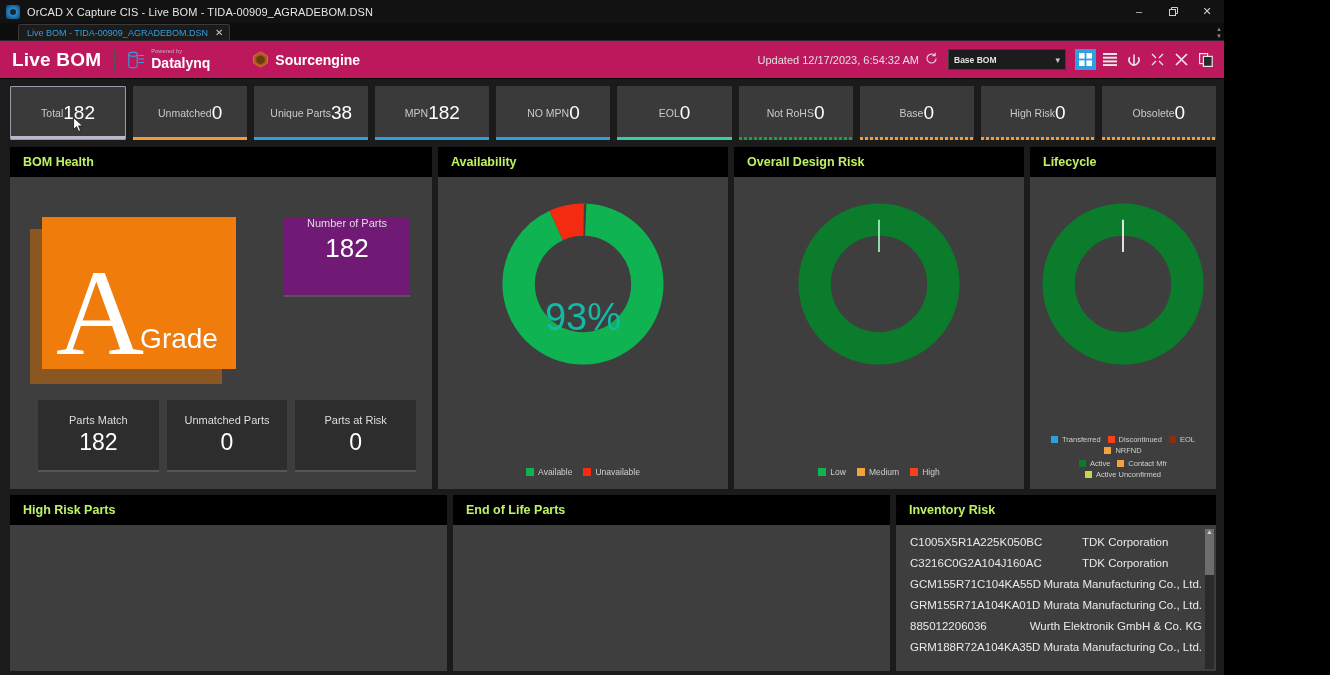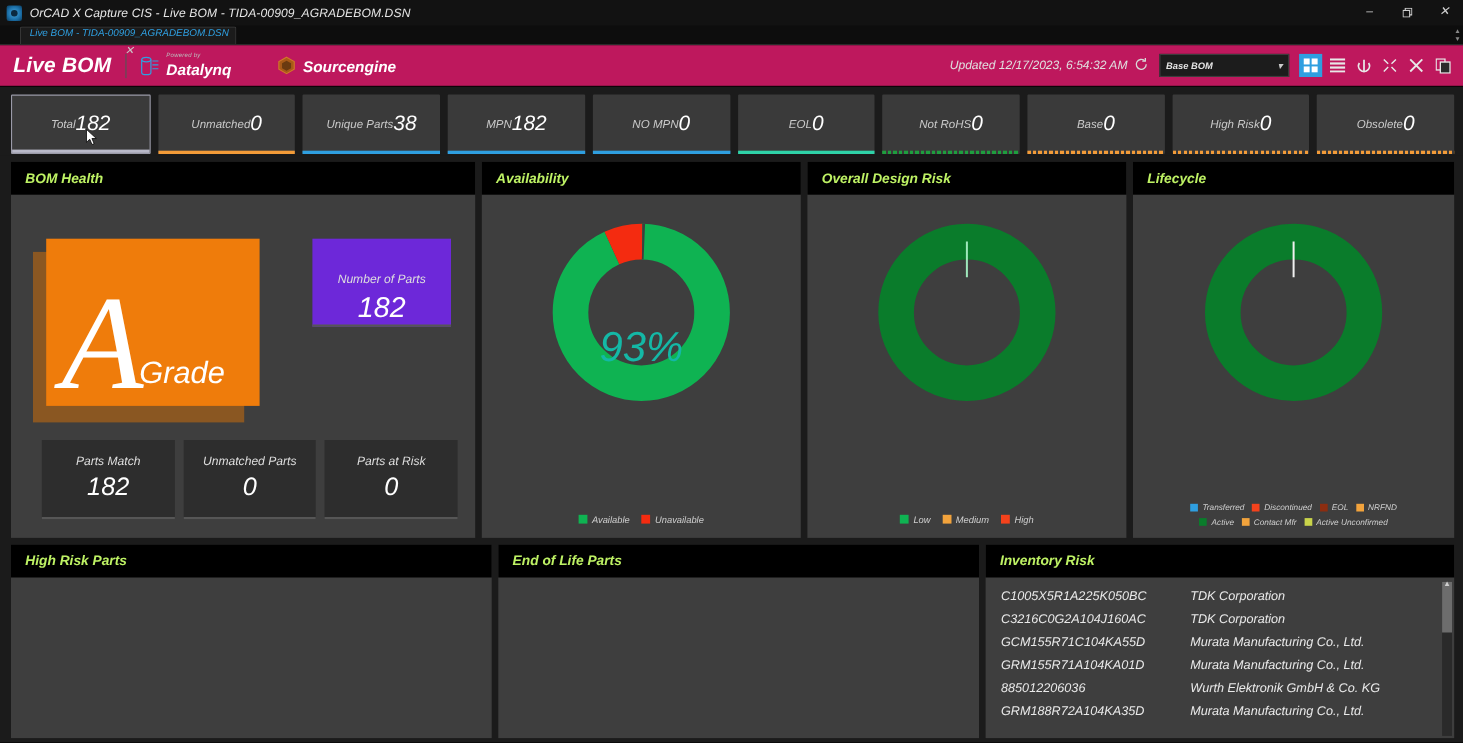--- a/index.html
+++ b/index.html
@@ -3,21 +3,21 @@
 <meta charset="utf-8">
 <style>
   * { box-sizing: border-box; margin: 0; padding: 0; }
   html, body {
     width: 1330px; height: 675px;
     background: #000;
     font-family: "Liberation Sans", sans-serif;
     overflow: hidden;
     color: #fff;
   }
-  #app { width: 1330px; height: 675px; position: relative; background: #1b1b1b; display: flex; flex-direction: column; font-style: italic; }
+  #app { width: 1224px; height: 675px; position: relative; background: #1b1b1b; display: flex; flex-direction: column; }
 
   
   .titlebar {
     height: 23px; background: #121212; display: flex; align-items: center;
     padding-left: 6px; flex: 0 0 23px; position: relative;
   }
   .app-icon {
     width: 14px; height: 14px; border-radius: 2px;
     background: radial-gradient(circle at 50% 50%, #4aa8e0 0%, #1b6fa8 60%, #0d3d5e 100%);
     position: relative; margin-right: 7px; flex: 0 0 14px;
@@ -36,21 +36,20 @@
   
   .tabstrip {
     height: 18px; background: #0d0d0d; display: flex; align-items: flex-end;
     flex: 0 0 18px; padding-left: 18px; border-bottom: 1px solid #2b2b2b;
     position: relative;
   }
   .doc-tab {
     height: 16px; background: #1b1b1b; border: 1px solid #3a3a3a; border-bottom: none;
     display: flex; align-items: center; padding: 0 6px 0 8px; gap: 7px;
     border-radius: 2px 2px 0 0;
-    flex-direction: column;
   }
   .doc-tab .lbl { font-size: 9px; color: #2f9fe0; white-space: nowrap; }
   .doc-tab .x { font-size: 10px; color: #c9c9c9; line-height: 1; }
   .tab-scroll { position: absolute; right: 2px; bottom: 1px; display: flex; flex-direction: column; gap: 1px; }
   .tab-scroll span { font-size: 6px; color: #888; line-height: 6px; }
 
   
   .lb-header {
     height: 38px; background: #be185d; display: flex; align-items: center;
     flex: 0 0 38px; padding: 0 8px 0 12px; border-bottom: 1px solid #000;
@@ -113,22 +112,22 @@
   .bh-top { display: flex; align-items: flex-start; padding: 40px 0 0 32px; gap: 42px; }
   .grade-wrap { position: relative; width: 200px; height: 155px; }
   .grade-shadow { position: absolute; left: -12px; top: 12px; width: 192px; height: 155px; background: #8a5722; }
   .grade-card {
     position: absolute; left: 0; top: 0; width: 194px; height: 152px; background: #ef7c0b;
     display: flex; align-items: flex-end; justify-content: flex-start; padding: 0 0 6px 14px;
   }
   .grade-a { font-size: 122px; line-height: .82; color: #fff; font-weight: 500; font-family: "Liberation Serif", serif; }
   .grade-t { font-size: 28px; color: #fff; margin-bottom: 8px; margin-left: -4px; }
   .nparts {
-    width: 126px; height: 80px; background: #6d28d9; display: flex; flex-direction: column;
-    align-items: center; justify-content: flex-end; border-bottom: 2px solid #565656;
+    width: 126px; height: 80px; background: #701a75; display: flex; flex-direction: column;
+    align-items: center; justify-content: flex-start; border-bottom: 2px solid #565656;
   }
   .nparts .t { font-size: 11px; color: #dedede; margin-bottom: 4px; }
   .nparts .v { font-size: 26px; color: #fff; font-weight: 500; }
   .bh-bot { display: flex; gap: 8px; padding: 28px 16px 0 28px; }
   .minicard {
     flex: 1 1 0; height: 72px; background: #2d2d2d; display: flex; flex-direction: column;
     align-items: center; justify-content: center; border-bottom: 2px solid #565656;
   }
   .minicard .t { font-size: 11px; color: #dedede; margin-bottom: 3px; }
   .minicard .v { font-size: 23px; color: #fff; font-weight: 500; }

